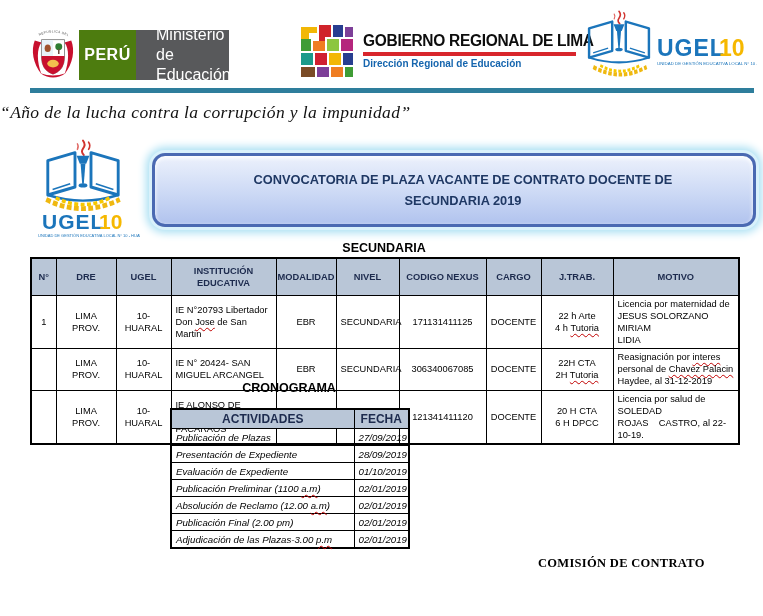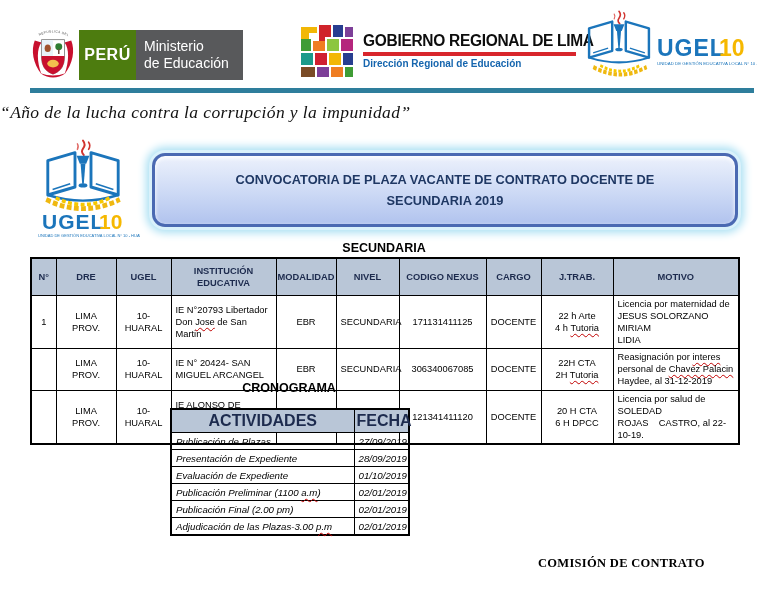--- a/index.html
+++ b/index.html
@@ -5,57 +5,57 @@
   html,body{margin:0;padding:0;}
   body{width:763px;height:616px;background:#fff;position:relative;overflow:hidden;
        font-family:"Liberation Sans",sans-serif;color:#000;}
   .abs{position:absolute;}
   .prelines{white-space:pre-line;}
 
   
   #coat{left:29px;top:25px;width:48px;height:58px;}
   #peru-block{left:79px;top:30px;width:57px;height:50px;background:#4d7c0f;color:#fff;
       display:flex;align-items:center;justify-content:center;font-size:16px;font-weight:bold;letter-spacing:.5px;}
-  #min-block{left:136px;top:30px;width:107px;height:50px;background:#58595b;color:#fff;
-      font-size:14px;line-height:1.25;display:flex;flex-direction:column;justify-content:center;padding-left:8px;box-sizing:border-box;}
+  #min-block{left:136px;top:30px;width:93px;height:50px;background:#58595b;color:#fff;
+      font-size:16px;line-height:1.25;display:flex;flex-direction:column;justify-content:center;padding-left:20px;box-sizing:border-box;}
   #mosaic{left:297px;top:20px;width:58px;height:62px;}
   #grl{left:363px;top:30px;width:232px;}
   #grl-title{font-size:15.5px;font-weight:800;letter-spacing:-.3px;color:#0d0d0d;transform:scaleY(1.12);transform-origin:left top;white-space:nowrap;}
   #grl-bar{width:213px;height:3.5px;background:#d8262c;margin:4px 0 2px;}
   #grl-sub{font-size:10px;font-weight:bold;color:#1565ae;white-space:nowrap;}
   #ugel-header-logo{left:585px;top:8px;width:172px;height:80px;}
   #teal-rule{left:30px;top:88px;width:724px;height:5px;background:#2e7e9c;}
 
   
   #quote{left:0;top:102px;width:763px;font-family:"Liberation Serif",serif;
       font-style:italic;font-size:17.5px;letter-spacing:.4px;color:#111;}
 
   
   #ugel-body-logo{left:26px;top:139px;width:114px;height:102px;}
   #banner{left:152px;top:153px;width:580px;height:68px;border:3px solid #4a69b2;border-radius:13px;
       background:linear-gradient(#ecf1fc 0%,#ccd9f5 55%,#b1c3ee 100%);
       box-shadow:0 0 0 3px #d9f1fb,0 0 9px 6px #abe0f3, inset 0 2px 4px #ffffff;
       display:flex;flex-direction:column;justify-content:center;
-      color:#1f3864;font-weight:bold;font-size:12.8px;line-height:1.65;text-align:center;}
+      color:#1f3864;font-weight:bold;font-size:12.8px;line-height:1.65;text-align:center;padding-left:18px;}
 
   
   #sec-title{left:30px;top:241px;width:708px;text-align:center;font-weight:bold;font-size:12.5px;}
   #vacancies-table{left:30px;top:257px;width:708px;border-collapse:collapse;table-layout:fixed;
       font-size:9.3px;border:2px solid #000;}
   #vacancies-table th{background:#b9c6d7;border:1px solid #000;color:#1d2b4e;font-weight:bold;
       padding:3px 1px;height:30px;white-space:pre-line;line-height:1.3;}
   #vacancies-table td{border:1px solid #000;padding:2px 4px;text-align:center;vertical-align:middle;
       white-space:pre-line;line-height:1.3;height:30px;}
   #vacancies-table td.left{text-align:left;}
 
   
   #cron-title{left:170px;top:381px;width:238px;text-align:center;font-weight:bold;font-size:12.5px;}
   #schedule-table{left:170px;top:408px;width:238px;border-collapse:collapse;table-layout:fixed;
       font-size:9.7px;border:2px solid #000;}
-  #schedule-table th{background:#b9c6d7;border:1px solid #000;color:#1d2b4e;font-weight:bold;padding:2px;height:13px;font-size:16px;margin-top:34px;}
+  #schedule-table th{background:#b9c6d7;border:1px solid #000;color:#1d2b4e;font-weight:bold;padding:2px;height:13px;font-size:12px;margin-top:34px;}
   #schedule-table td{border:1px solid #000;padding:2px 4px;text-align:center;height:12px;white-space:pre-line;font-style:italic;}
   #schedule-table td.left{text-align:left;}
 
   
   #footer-signature{left:538px;top:556px;font-family:"Liberation Serif",serif;font-weight:bold;
       font-size:12.5px;letter-spacing:.3px;}
 
   .sq{text-decoration:underline;text-decoration-style:wavy;text-decoration-color:#c00000;
       text-decoration-thickness:1px;text-underline-offset:2px;}
 </style>
@@ -271,20 +271,24 @@
       </tr>
       <tr>
         <td class="left">Evaluación de Expediente</td>
         <td>01/10/2019</td>
       </tr>
       <tr>
         <td class="left">Publicación Preliminar (1100 <span class="sq">a.m</span>)</td>
         <td>02/01/2019</td>
       </tr>
       <tr>
+        <td class="left">Absolución de Reclamo (12.00 <span class="sq">a.m</span>)</td>
+        <td>02/01/2019</td>
+      </tr>
+      <tr>
         <td class="left">Publicación Final (2.00 pm)</td>
         <td>02/01/2019</td>
       </tr>
       <tr>
         <td class="left">Adjudicación de las Plazas-3.00 <span class="sq">p.m</span></td>
         <td>02/01/2019</td>
       </tr>
     </tbody>
 </table>
 

